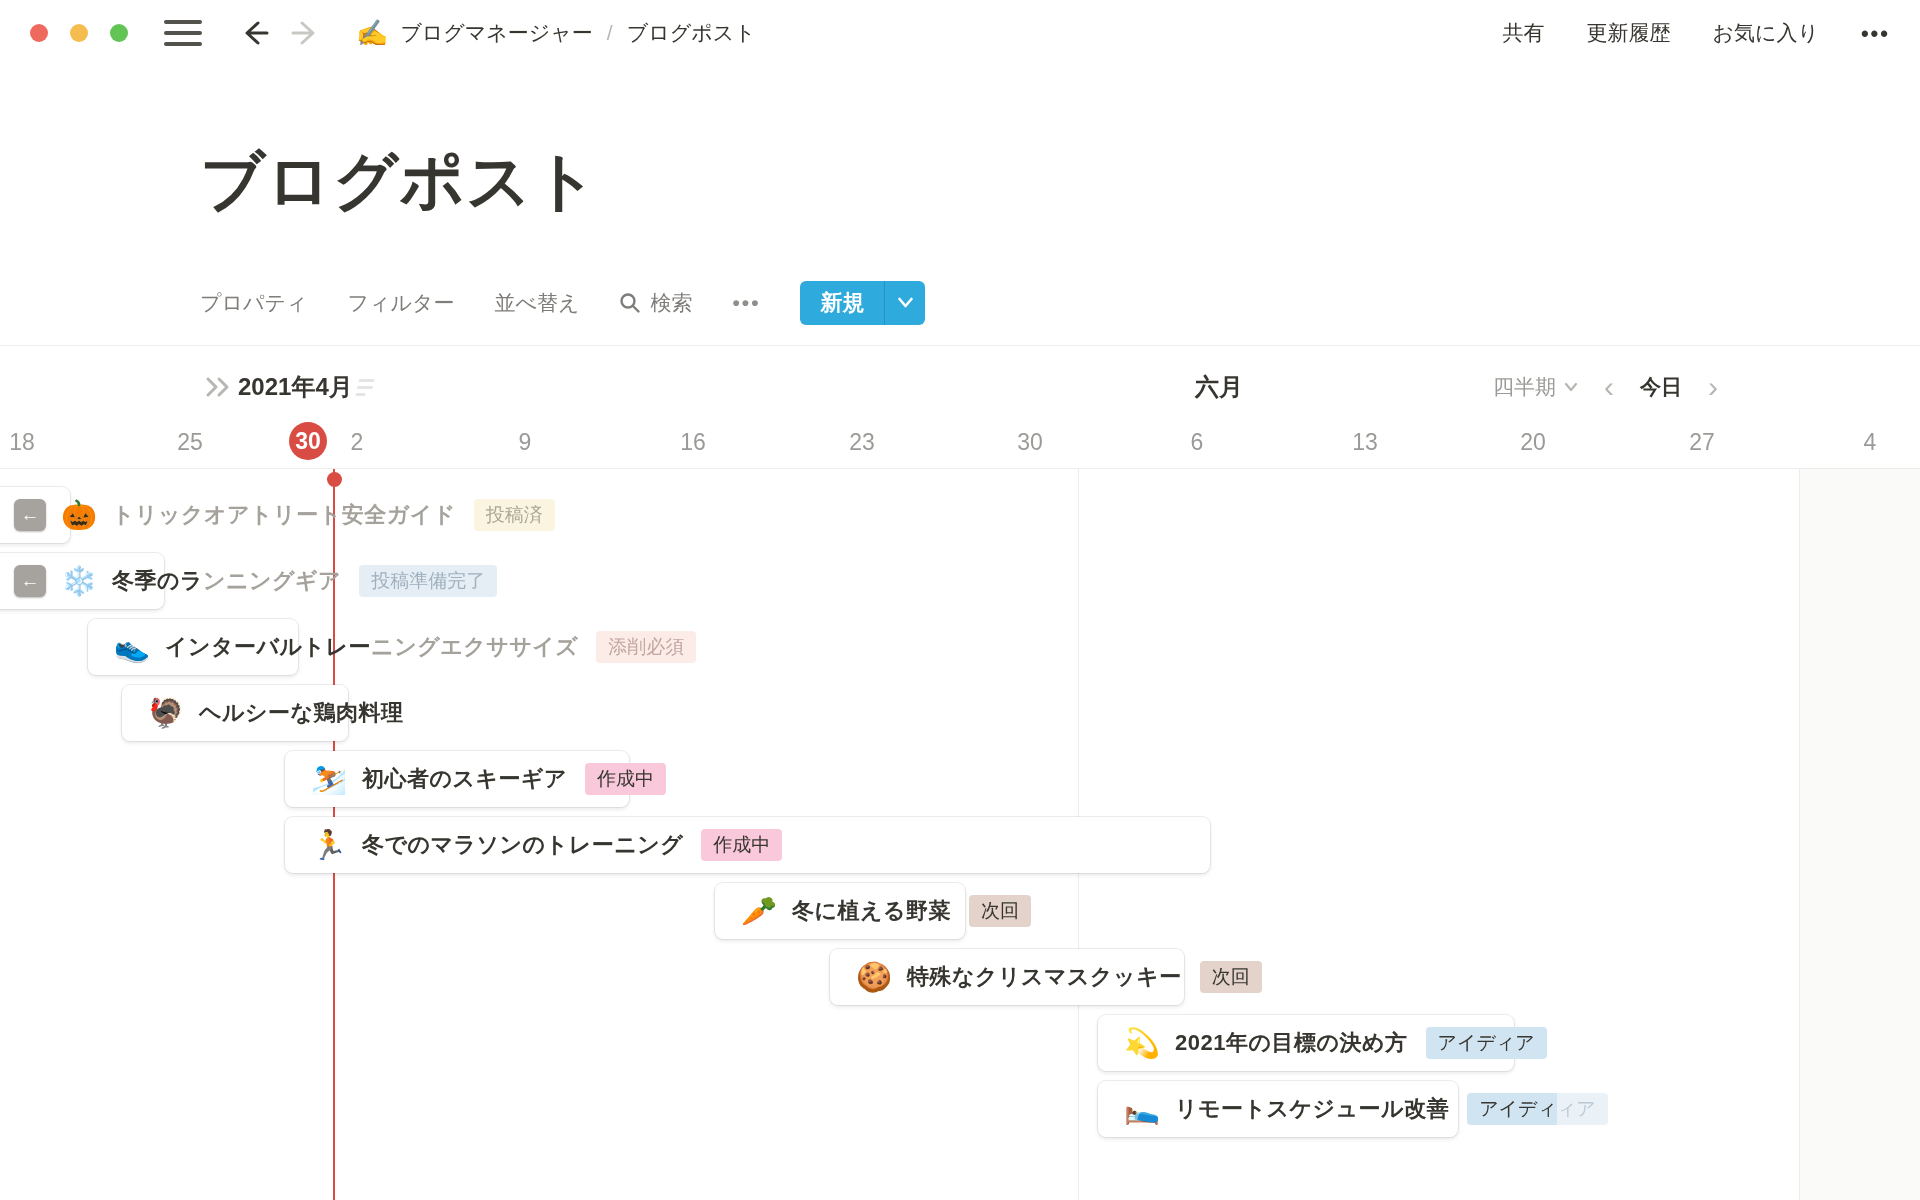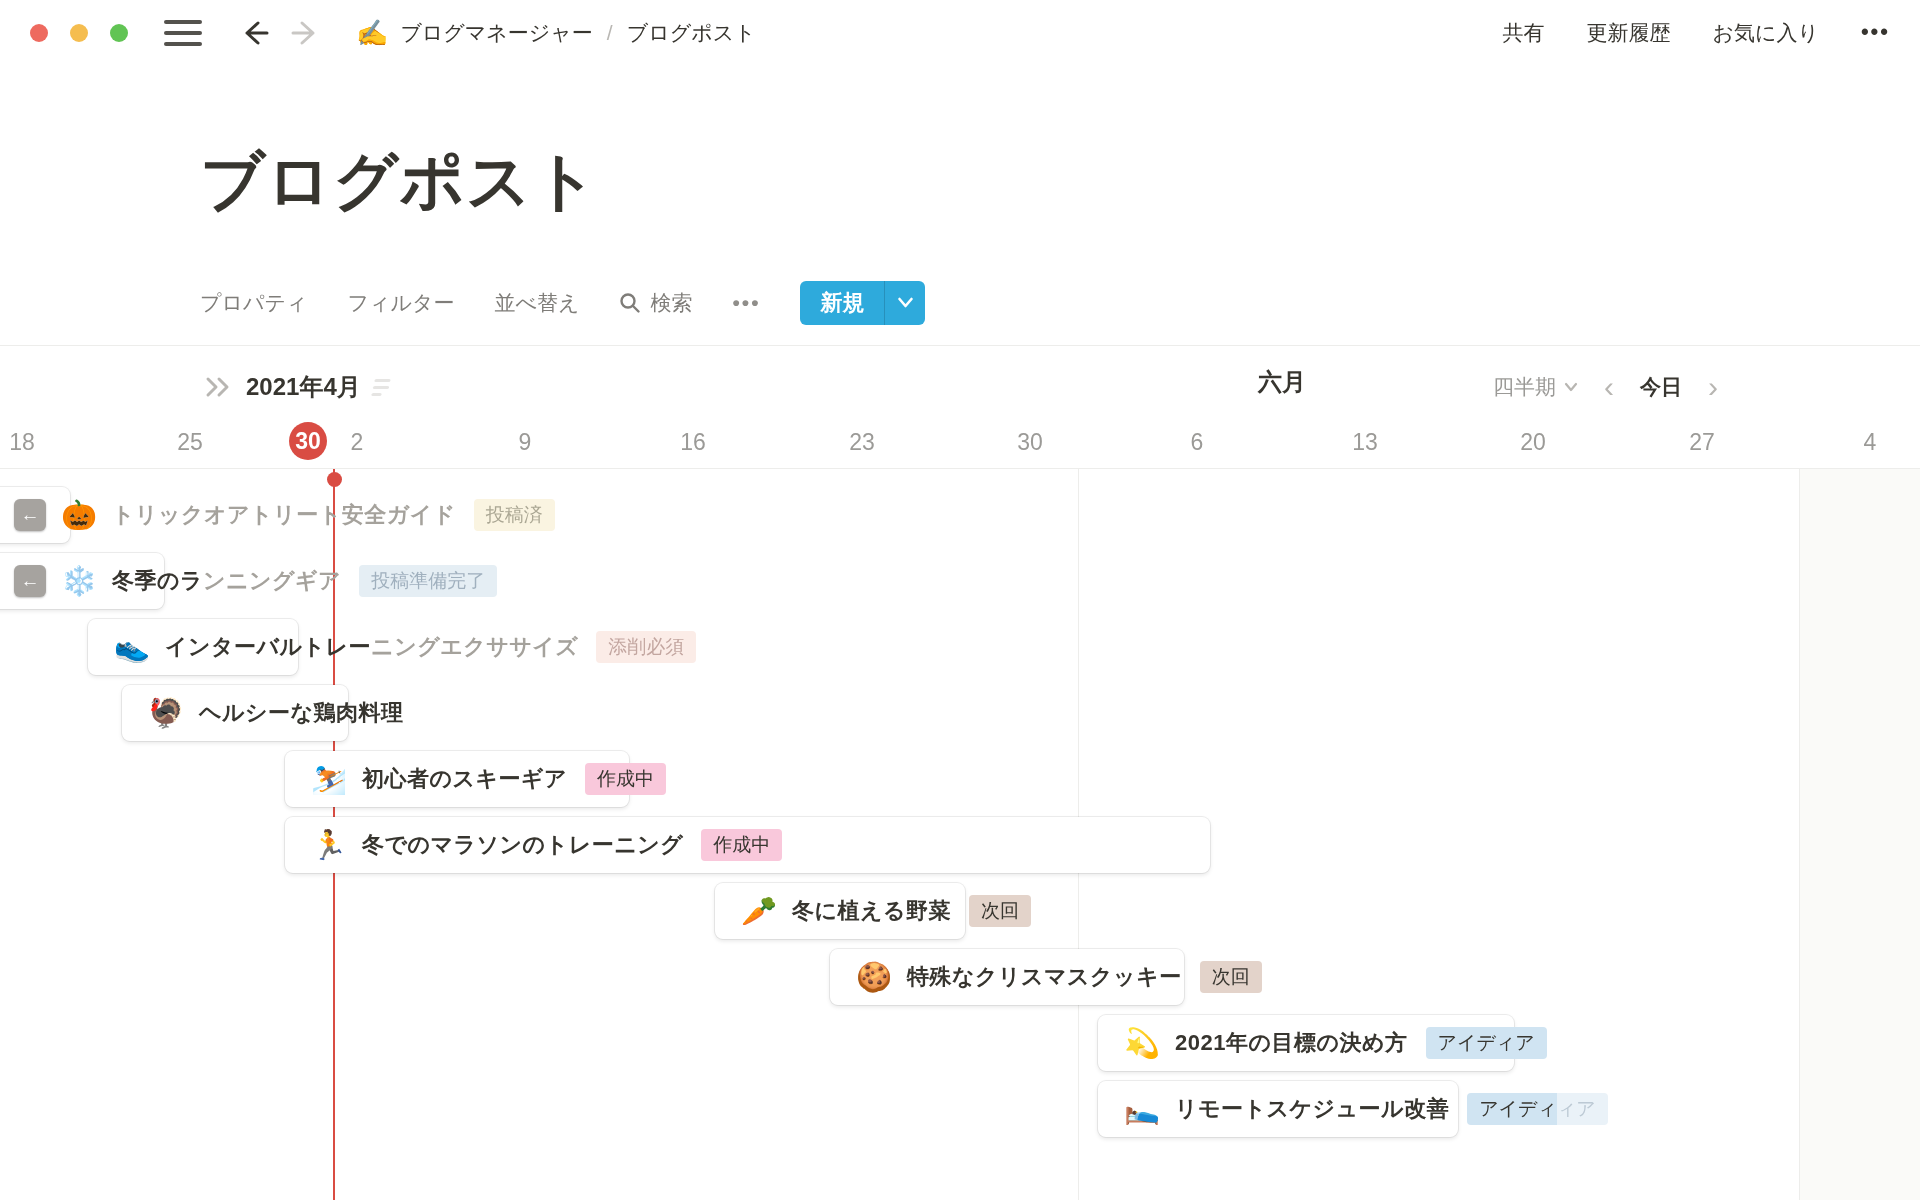--- a/index.html
+++ b/index.html
@@ -16,41 +16,41 @@
   .light.red{background:#EE6A5F;}
   .light.yellow{background:#F5BD4F;}
   .light.green{background:#61C454;}
   .hamburger{width:38px;height:26px;display:flex;flex-direction:column;justify-content:space-between;margin-right:36px;cursor:pointer;}
   .hamburger span{display:block;height:4px;border-radius:2px;background:#54524D;}
   .nav-arrow{width:34px;height:34px;margin-right:16px;display:flex;align-items:center;justify-content:center;}
   .breadcrumb{display:flex;align-items:center;font-size:21px;margin-left:18px;}
   .crumb-icon{font-size:26px;margin-right:12px;line-height:1;}
   .crumb{color:#37352F;cursor:pointer;}
   .crumb-sep{color:#B9B7B3;margin:0 14px;}
-  .topbar-right{display:flex;align-items:flex-start;gap:42px;font-size:21px;color:#37352F;}
+  .topbar-right{display:flex;align-items:flex-end;gap:42px;font-size:21px;color:#37352F;}
   .topbar-right .item{cursor:pointer;white-space:nowrap;}
   .dots{font-size:22px;font-weight:700;letter-spacing:2px;color:#37352F;cursor:pointer;}
   
   .page-title{position:absolute;left:200px;top:138px;font-size:64px;font-weight:700;letter-spacing:1px;color:#37352F;margin:0;}
   
   .viewbar{position:absolute;left:200px;right:192px;top:280px;height:46px;display:flex;align-items:center;justify-content:space-between;}
   .view-select{display:flex;align-items:center;gap:12px;cursor:pointer;}
   .view-label{font-size:23px;font-weight:700;color:#37352F;}
   .gray-item{font-size:21px;color:#7F7D79;cursor:pointer;white-space:nowrap;text-align:center;}
   .viewbar-right{display:flex;align-items:center;gap:40px;}
   .search-group{display:flex;align-items:center;gap:9px;}
   .new-btn{display:flex;align-items:stretch;height:44px;border-radius:6px;overflow:hidden;cursor:pointer;background:var(--accent);}
   .new-btn .nb-label{display:flex;align-items:center;padding:12px 20px;color:#fff;font-size:22px;font-weight:700;}
   .new-btn .nb-chev{display:flex;align-items:center;justify-content:center;width:40px;border-left:1px solid rgba(0,0,0,0.15);}
   .rule{position:absolute;left:0;top:345px;width:1920px;height:1px;background:var(--border);}
   
   .timeline{position:absolute;left:0;top:346px;width:1920px;height:854px;overflow:hidden;}
-  .tl-head-left{position:absolute;left:204px;top:20px;height:42px;display:flex;align-items:center;gap:12px;}
+  .tl-head-left{position:absolute;left:204px;top:20px;height:42px;display:flex;align-items:center;gap:4px;}
   .tl-month{font-size:24px;font-weight:700;color:#37352F;}
-  .tl-month-right{position:absolute;left:1258px;top:20px;height:42px;display:flex;align-items:flex-start;}
+  .tl-month-right{position:absolute;left:1195px;top:20px;height:42px;display:flex;align-items:center;}
   .tl-head-right{position:absolute;right:200px;top:20px;height:42px;display:flex;align-items:center;gap:24px;}
   .tl-zoom{display:flex;align-items:center;gap:8px;font-size:21px;color:#9B9A97;cursor:pointer;}
   .tl-chev{font-size:30px;color:#B8B6B2;line-height:1;cursor:pointer;padding:0 2px;}
   .tl-today{font-size:21px;font-weight:600;color:#37352F;cursor:pointer;}
   .scroll-ind{display:flex;flex-direction:column;gap:4px;opacity:.45;transform:skewX(-12deg);}
   .scroll-ind i{display:block;height:3px;background:#C9C7C3;border-radius:2px;}
   .axis-date{position:absolute;top:78px;height:36px;line-height:36px;transform:translateX(-50%);font-size:23px;color:#9B9A97;white-space:nowrap;}
   .axis-date.today{width:38px;height:38px;line-height:38px;top:76px;border-radius:50%;background:var(--red);color:#fff;font-weight:700;text-align:center;}
   .axis-line{position:absolute;left:0;top:122px;width:1920px;height:1px;background:var(--border);}
   .month-divider{position:absolute;top:123px;bottom:0;width:1px;background:var(--border);}

